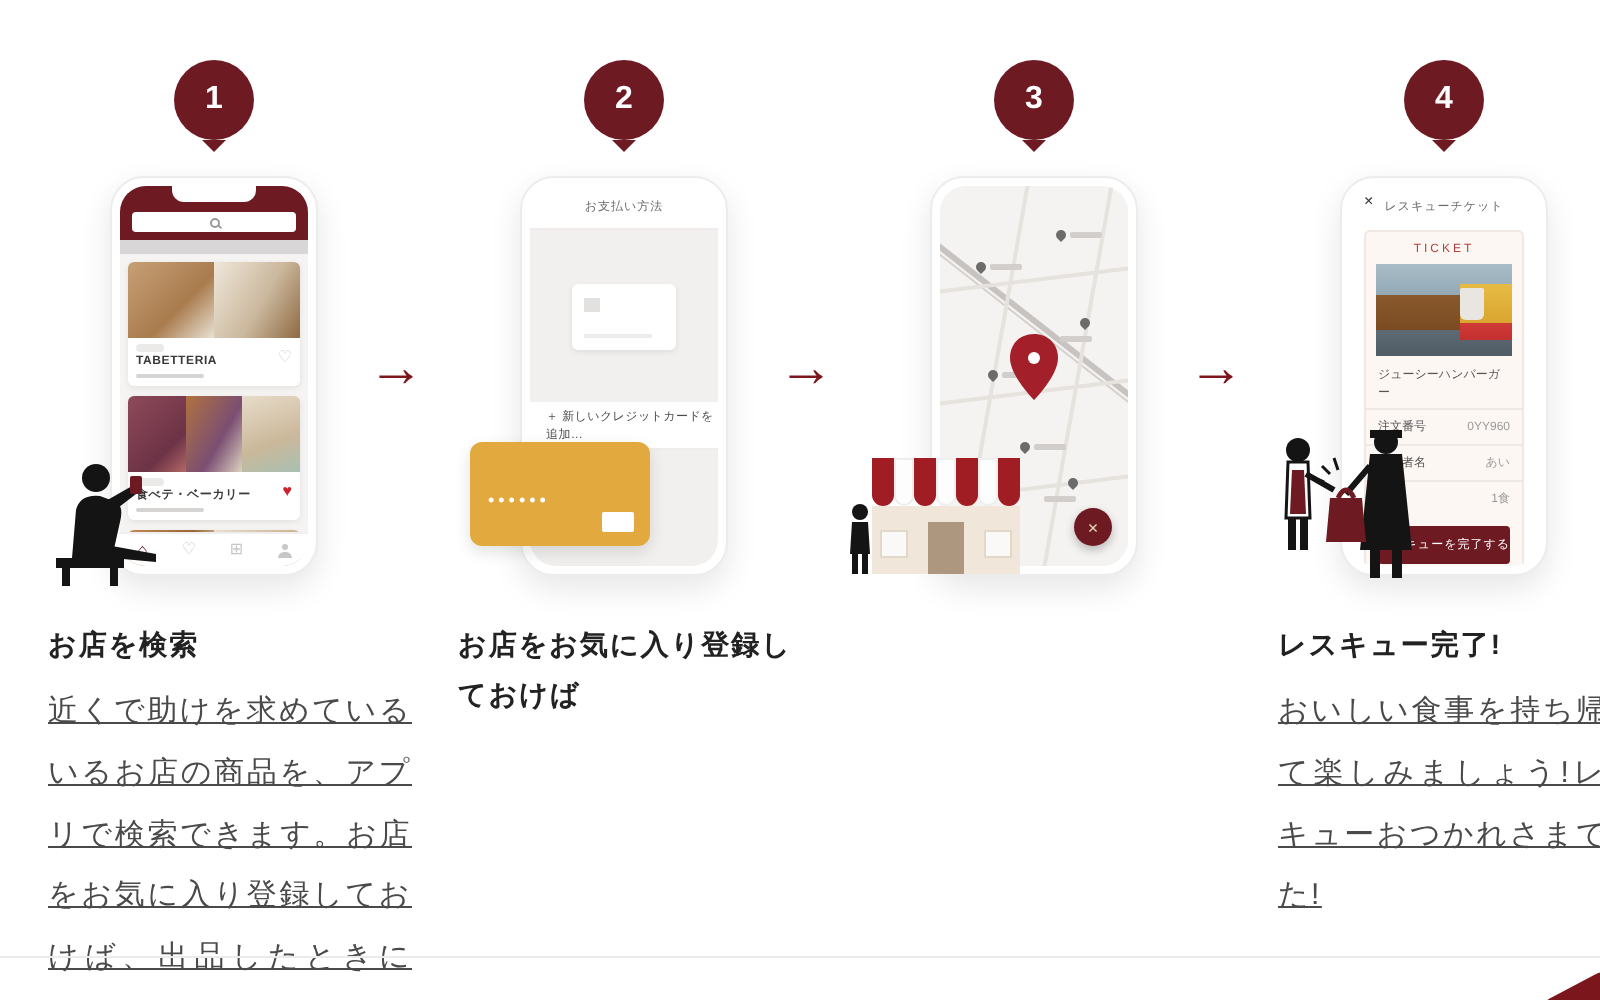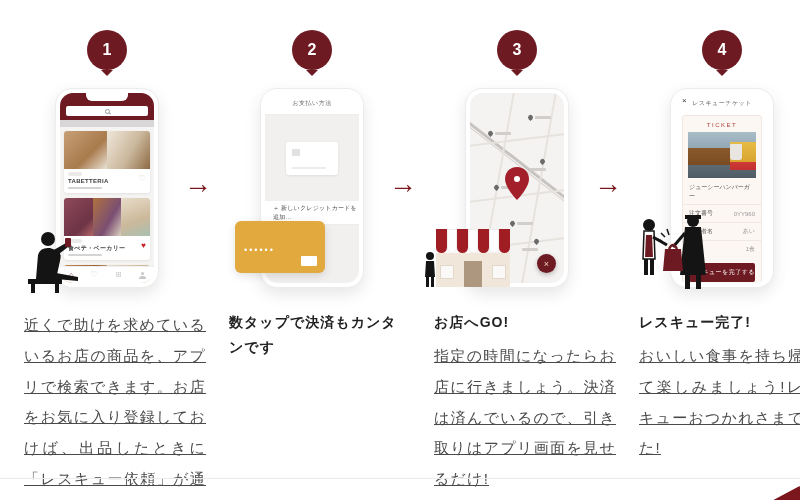--- a/index.html
+++ b/index.html
@@ -207,20 +207,21 @@
           <rect x="33" y="63" width="4" height="9" fill="#141414"></rect>
           <circle cx="26" cy="18" r="7" fill="#141414"></circle>
           <path d="M14 58 L16 34 Q18 26 28 27 L36 30 Q40 32 38 40 L34 58 Z" fill="#141414"></path>
           <path d="M30 30 L44 22 L46 26 L33 36 Z" fill="#141414"></path>
           <rect x="43" y="17" width="6" height="9" rx="1" fill="#6e1a22"></rect>
           <path d="M34 52 L56 56 L56 60 L34 58 Z" fill="#141414"></path>
         </svg>
       </div>
     </div>
     <div class="caption">
+      <div class="cap-title">お店を検索</div>
       <div class="cap-body">近くで助けを求めているいるお店の商品を、アプリで検索できます。お店をお気に入り登録しておけば、出品したときに「レスキュー依頼」が通知されます。</div>
     </div>
   </div>
 
   <div class="step step2">
     <div class="device-area">
       <div class="badge-wrap">
         <div class="badge">
           <span>2</span>
         </div>
@@ -241,21 +242,21 @@
           </div>
           <div class="p2-rest"></div>
         </div>
         <div class="gold-card">
           <div class="dots">••••••</div>
           <div class="tab"></div>
         </div>
       </div>
     </div>
     <div class="caption">
-      <div class="cap-title">数タップで決済もカンタンです</div>
+      <div class="cap-title">お店をお気に入り登録しておけば</div>
     </div>
   </div>
 
   <div class="step step3">
     <div class="device-area">
       <div class="badge-wrap">
         <div class="badge">
           <span>3</span>
         </div>
       </div>
@@ -307,24 +308,20 @@
           </div>
           <svg class="store-person" width="16" height="36" viewBox="0 0 16 36">
             <circle cx="8" cy="5" r="4" fill="#141414"></circle>
             <path d="M4 10 L12 10 L13 26 L3 26 Z" fill="#141414"></path>
             <rect x="4" y="26" width="3" height="10" fill="#141414"></rect>
             <rect x="9" y="26" width="3" height="10" fill="#141414"></rect>
           </svg>
         </div>
       </div>
     </div>
-    <div class="caption">
-      <div class="cap-title">お店へGO!</div>
-      <div class="cap-body">指定の時間になったらお店に行きましょう。決済は済んでいるので、引き取りはアプリ画面を見せるだけ!</div>
-    </div>
   </div>
 
   <div class="step step4">
     <div class="device-area">
       <div class="badge-wrap">
         <div class="badge">
           <span>4</span>
         </div>
       </div>
       <div class="phone">

